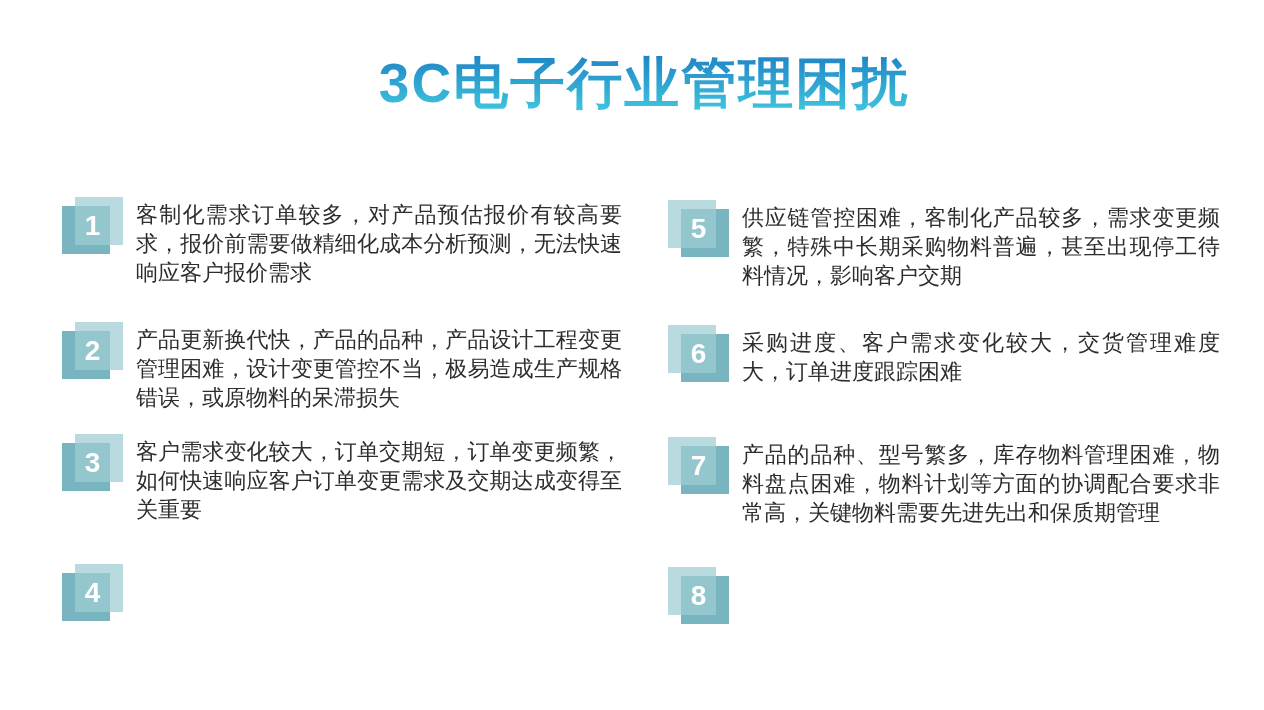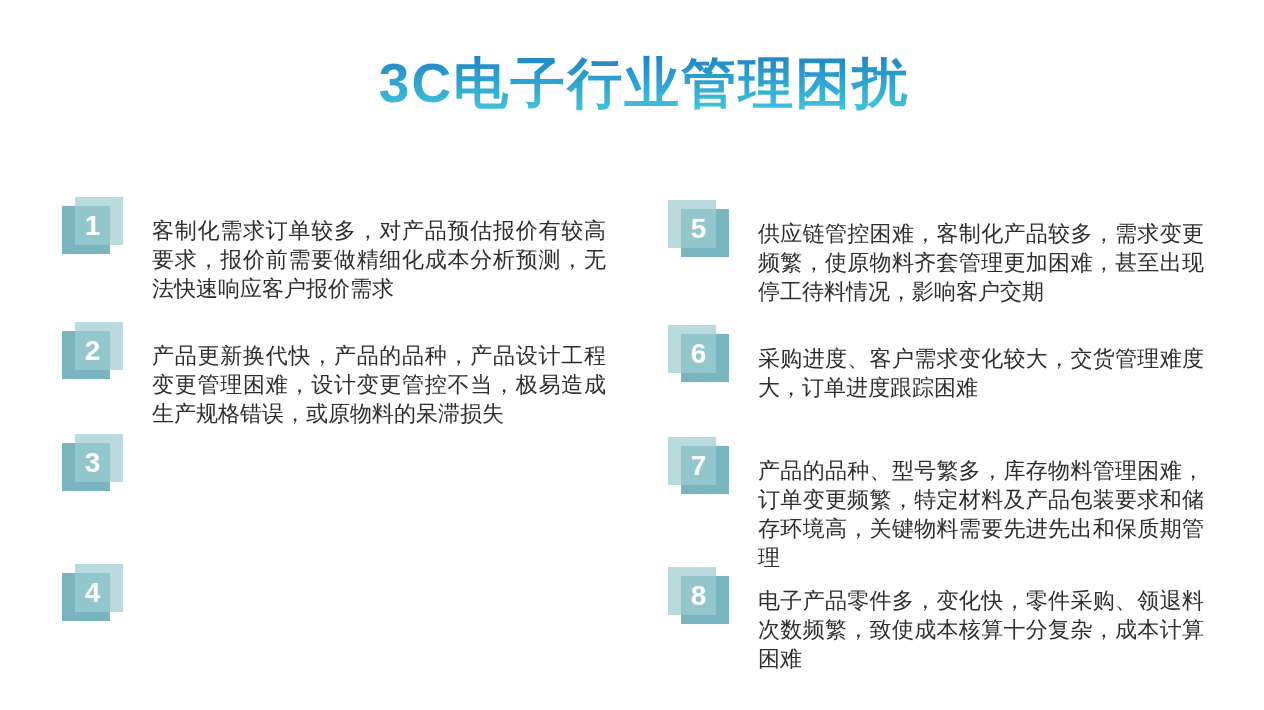--- a/index.html
+++ b/index.html
@@ -75,21 +75,21 @@
     inset: 0;
     z-index: 3;
     display: flex;
     align-items: center;
     justify-content: center;
     color: #ffffff;
     font-size: 28px;
     font-weight: 700;
   }
   .text {
-    margin: 16px;
+    margin: 0;
     padding-top: 3px;
     font-size: 22px;
     line-height: 29px;
     color: var(--text);
     text-align: justify;
   }
 </style>
 </head>
 <body>
 
@@ -114,63 +114,63 @@
     </div>
     <p class="text">产品更新换代快，产品的品种，产品设计工程变更管理困难，设计变更管控不当，极易造成生产规格错误，或原物料的呆滞损失</p>
   </div>
 
   <div class="item">
     <div class="badge">
       <span class="sq sq-light"></span>
       <span class="sq sq-dark"></span>
       <span class="num">3</span>
     </div>
+    <p class="text">客户需求变化较大，订单交期短，订单变更频繁，如何快速响应客户订单变更需求及交期达成变得至关重要</p>
   </div>
 
   <div class="item">
     <div class="badge">
       <span class="sq sq-light"></span>
       <span class="sq sq-dark"></span>
       <span class="num">4</span>
     </div>
   </div>
 
 </div>
 
 <div class="col col-right">
 
   <div class="item">
     <div class="badge">
       <span class="sq sq-light"></span>
       <span class="sq sq-dark"></span>
       <span class="num">5</span>
     </div>
-    <p class="text">供应链管控困难，客制化产品较多，需求变更频繁，使原物料齐套管理更加困难，甚至出现停工待料情况，影响客户交期</p>
+    <p class="text">供应链管控困难，客制化产品较多，需求变更频繁，特殊中长期采购物料普遍，甚至出现停工待料情况，影响客户交期</p>
   </div>
 
   <div class="item">
     <div class="badge">
       <span class="sq sq-light"></span>
       <span class="sq sq-dark"></span>
       <span class="num">6</span>
     </div>
     <p class="text">采购进度、客户需求变化较大，交货管理难度大，订单进度跟踪困难</p>
   </div>
 
   <div class="item">
     <div class="badge">
       <span class="sq sq-light"></span>
       <span class="sq sq-dark"></span>
       <span class="num">7</span>
     </div>
-    <p class="text">产品的品种、型号繁多，库存物料管理困难，订单变更频繁，特定材料及产品包装要求和储存环境高，关键物料需要先进先出和保质期管理</p>
+    <p class="text">产品的品种、型号繁多，库存物料管理困难，物料盘点困难，物料计划等方面的协调配合要求非常高，关键物料需要先进先出和保质期管理</p>
   </div>
 
   <div class="item">
     <div class="badge">
       <span class="sq sq-light"></span>
       <span class="sq sq-dark"></span>
       <span class="num">8</span>
     </div>
-    <p class="text">电子产品零件多，变化快，零件采购、领退料次数频繁，致使成本核算十分复杂，成本计算困难</p>
   </div>
 
 </div>
 
 </body></html>

